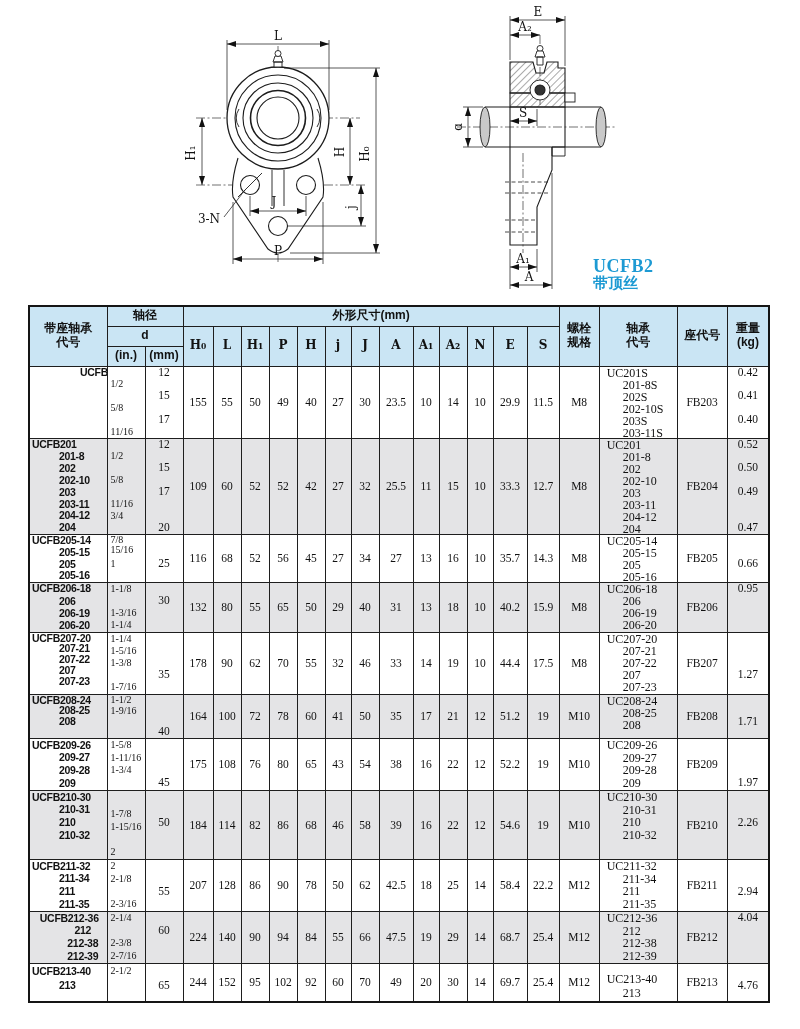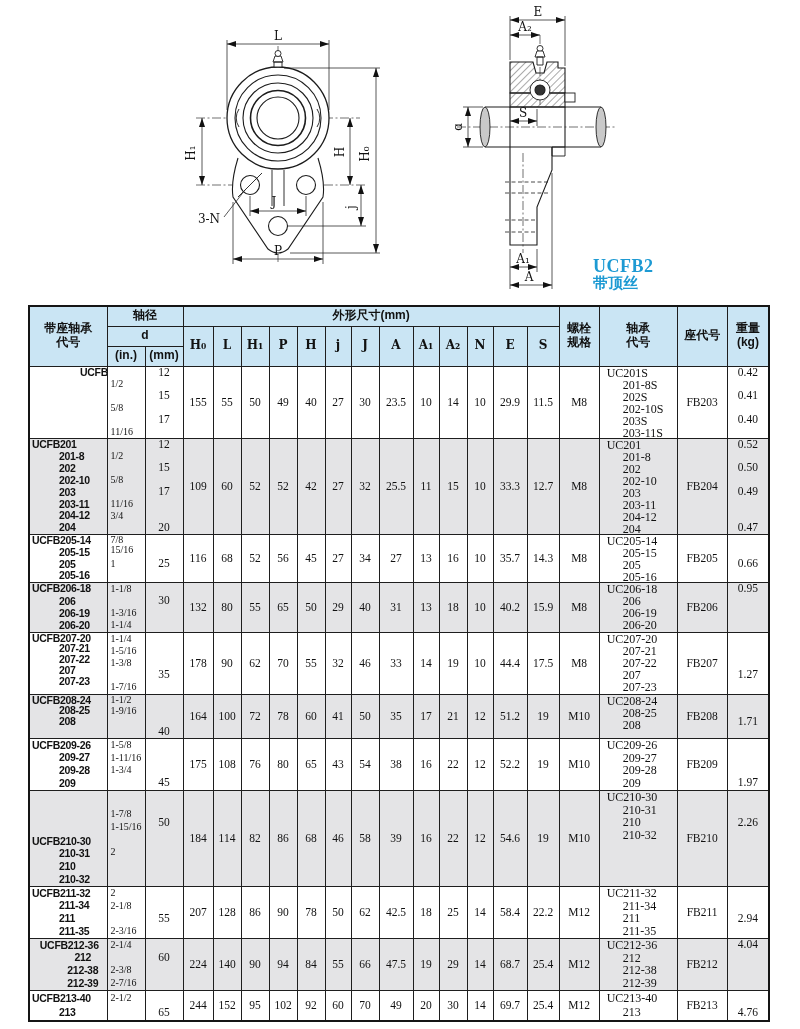--- a/index.html
+++ b/index.html
@@ -679,21 +679,21 @@
           <div class="stackwrap" style="height: 51px;">
             <div class="line"></div>
             <div class="line"></div>
             <div class="line"></div>
             <div class="line">1.97</div>
           </div>
         </td>
       </tr>
       <tr class="shade" style="height: 52px;">
         <td class="stackcell codes">
-          <div class="stackwrap" style="height: 51px; margin-top: 44px;">
+          <div class="stackwrap" style="height: 51px;">
             <div class="line">UCFB210-30</div>
             <div class="line sub">210-31</div>
             <div class="line sub">210</div>
             <div class="line sub">210-32</div>
           </div>
         </td>
         <td class="stackcell inches">
           <div class="stackwrap" style="height: 51px; margin-top: 17px;">
             <div class="line">1-7/8</div>
             <div class="line">1-15/16</div>
@@ -882,21 +882,21 @@
         <td class="num">60</td>
         <td class="num">70</td>
         <td class="num">49</td>
         <td class="num">20</td>
         <td class="num">30</td>
         <td class="num">14</td>
         <td class="num">69.7</td>
         <td class="num">25.4</td>
         <td class="num">M12</td>
         <td class="stackcell bearing">
-          <div class="stackwrap" style="height: 29px;">
+          <div class="stackwrap" style="height: 29px; margin-top: 8px;">
             <div class="line">UC213-40</div>
             <div class="line sub">213</div>
           </div>
         </td>
         <td class="num">FB213</td>
         <td class="stackcell weights">
           <div class="stackwrap" style="height: 29px;">
             <div class="line"></div>
             <div class="line">4.76</div>
           </div>

